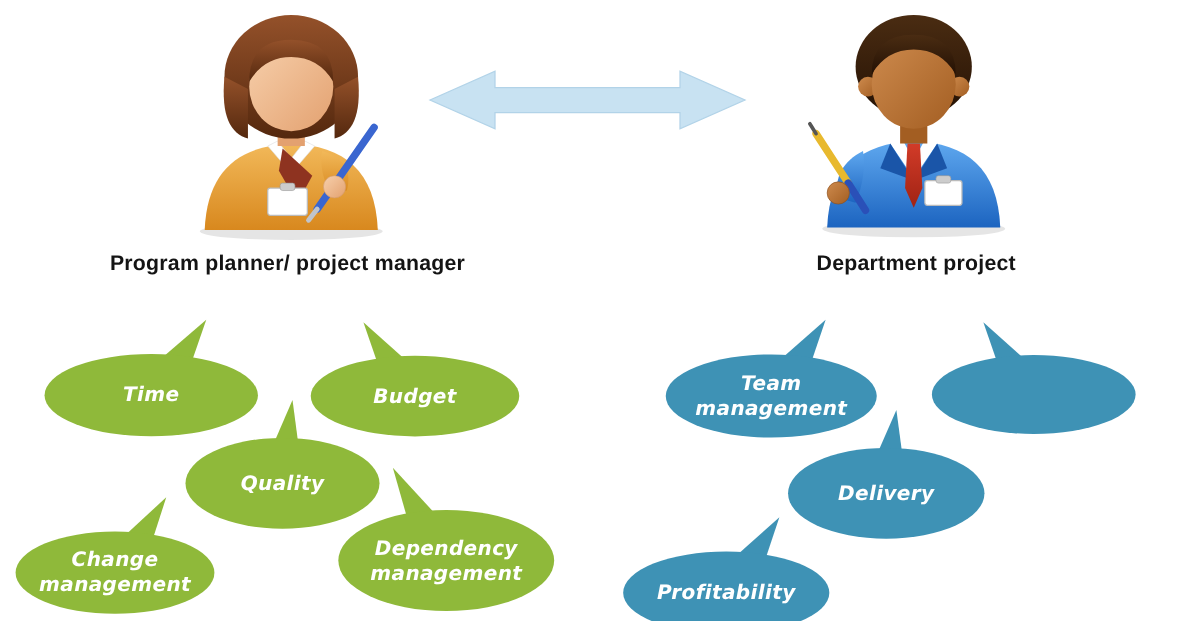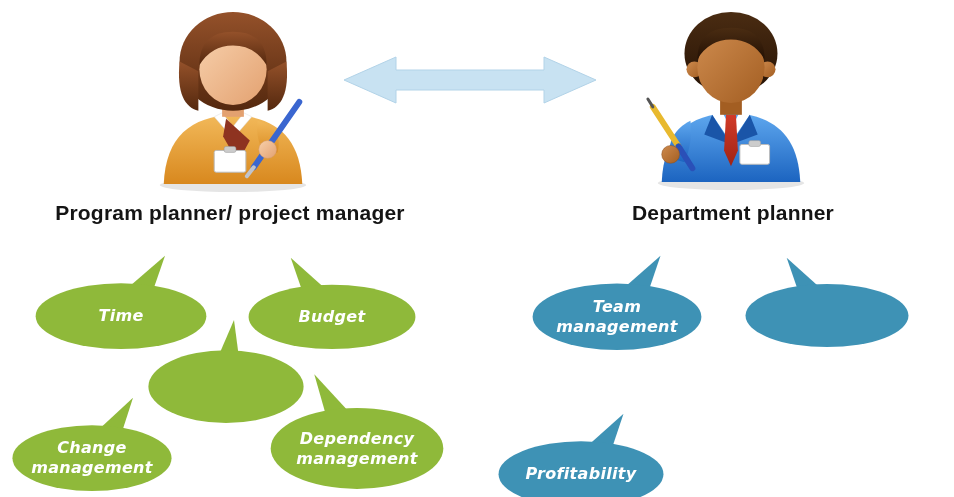--- a/index.html
+++ b/index.html
@@ -8,21 +8,21 @@
 
   .stage { position:relative; width:954px; height:497px; background:#fff; overflow:hidden; }
 
   .figure { position:absolute; }
   .figure svg { position:absolute; inset:0; width:100%; height:100%; }
 
   .arrow { position:absolute; }
   .arrow svg { position:absolute; inset:0; width:100%; height:100%; }
 
   .person-label { position:absolute; text-align:center; font-weight:bold;
-                  font-size:21px; color:#141414; letter-spacing:.2px; }
+                  font-size:17px; color:#141414; letter-spacing:.2px; }
 
   .bubble { position:absolute; }
   .bubble svg { position:absolute; inset:0; width:100%; height:100%; }
   .bubble-text { position:absolute; left:3%; right:3%; top:30%; bottom:0;
                  display:flex; align-items:center; justify-content:center;
                  text-align:center; color:#ffffff; font-weight:bold; font-style:italic;
                  font-size:16px; line-height:1.25; letter-spacing:.3px;
                  white-space:pre-line; font-family:"DejaVu Sans", sans-serif; }
 </style>
 </head>
@@ -107,21 +107,21 @@
     </svg>
   </div>
 
   <div class="arrow" style="left:342px; top:52px; width:256px; height:56px;">
     <svg viewBox="0 0 256 56" preserveAspectRatio="none" aria-hidden="true">
       <polygon points="2,28 54,5 54,18 202,18 202,5 254,28 202,51 202,38 54,38 54,51" stroke="#B2D3E8" stroke-width="1" fill="#C8E2F2"></polygon>
     </svg>
   </div>
 
   <div class="person-label" style="left:40px; top:201px; width:380px;">Program planner/ project manager</div>
-  <div class="person-label" style="left:550px; top:201px; width:366px;">Department planner</div>
+  <div class="person-label" style="left:550px; top:201px; width:366px;">Department project</div>
 
   <div class="bubble" style="left:33px; top:254px; width:176px; height:96px;">
     <svg viewBox="0 0 200 105" preserveAspectRatio="none" aria-hidden="true">
       <polygon points="98,45 150,2 132,52" fill="#8FB93A"></polygon>
       <ellipse cx="100" cy="68" rx="97" ry="36" fill="#8FB93A"></ellipse>
     </svg>
     <div class="bubble-text">Time</div>
   </div>
 
   <div class="bubble" style="left:246px; top:256px; width:172px; height:94px;">
@@ -130,20 +130,21 @@
       <ellipse cx="100" cy="68" rx="97" ry="36" fill="#8FB93A"></ellipse>
     </svg>
     <div class="bubble-text">Budget</div>
   </div>
 
   <div class="bubble" style="left:146px; top:318px; width:160px; height:106px;">
     <svg viewBox="0 0 200 105" preserveAspectRatio="none" aria-hidden="true">
       <polygon points="86,46 110,2 118,50" fill="#8FB93A"></polygon>
       <ellipse cx="100" cy="68" rx="97" ry="36" fill="#8FB93A"></ellipse>
     </svg>
+    <div class="bubble-text">Quality</div>
   </div>
 
   <div class="bubble" style="left:10px; top:396px; width:164px; height:96px;text-decoration:underline;">
     <svg viewBox="0 0 200 105" preserveAspectRatio="none" aria-hidden="true">
       <polygon points="98,45 150,2 132,52" fill="#8FB93A"></polygon>
       <ellipse cx="100" cy="68" rx="97" ry="36" fill="#8FB93A"></ellipse>
     </svg>
     <div class="bubble-text">Change
 management</div>
   </div>
@@ -166,20 +167,27 @@
 management</div>
   </div>
 
   <div class="bubble" style="left:743px; top:256px; width:168px; height:92px;">
     <svg viewBox="0 0 200 105" preserveAspectRatio="none" aria-hidden="true">
       <polygon points="102,45 52,2 70,52" fill="#3E92B5"></polygon>
       <ellipse cx="100" cy="68" rx="97" ry="36" fill="#3E92B5"></ellipse>
     </svg>
   </div>
 
+  <div class="bubble" style="left:628px; top:326px; width:162px; height:106px;">
+    <svg viewBox="0 0 200 105" preserveAspectRatio="none" aria-hidden="true">
+      <polygon points="86,46 110,2 118,50" fill="#3E92B5"></polygon>
+      <ellipse cx="100" cy="68" rx="97" ry="36" fill="#3E92B5"></ellipse>
+    </svg>
+    <div class="bubble-text">Delivery</div>
+  </div>
 
   <div class="bubble" style="left:496px; top:412px; width:170px; height:96px;">
     <svg viewBox="0 0 200 105" preserveAspectRatio="none" aria-hidden="true">
       <polygon points="98,45 150,2 132,52" fill="#3E92B5"></polygon>
       <ellipse cx="100" cy="68" rx="97" ry="36" fill="#3E92B5"></ellipse>
     </svg>
     <div class="bubble-text">Profitability</div>
   </div>
 
 

